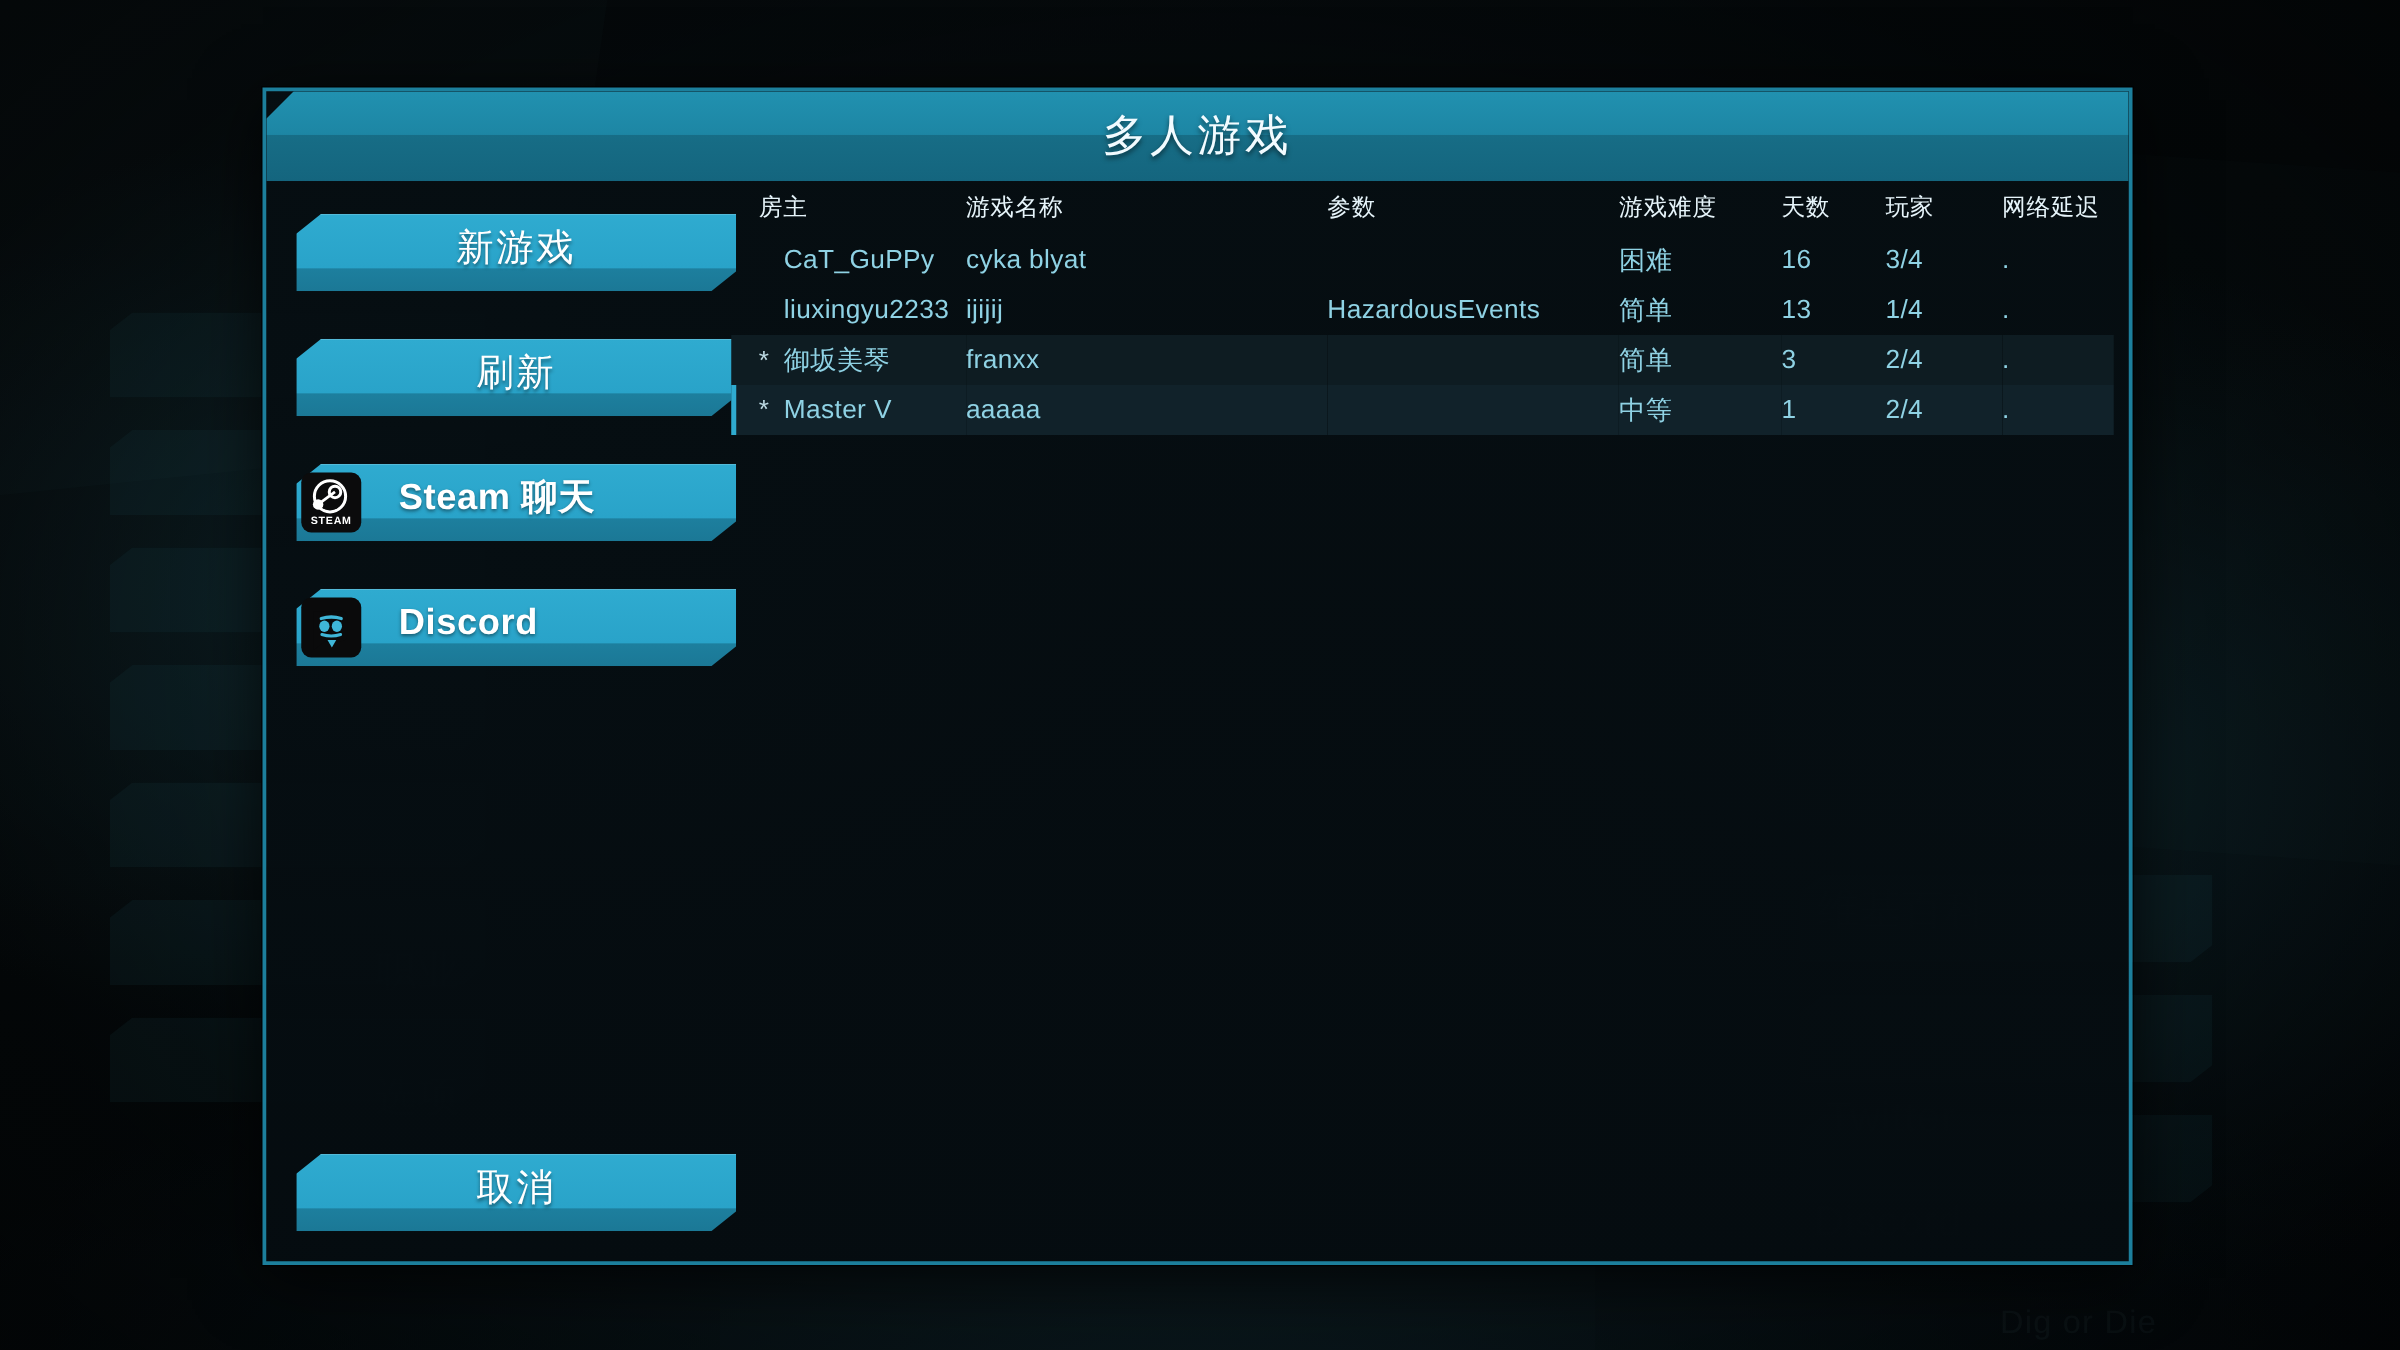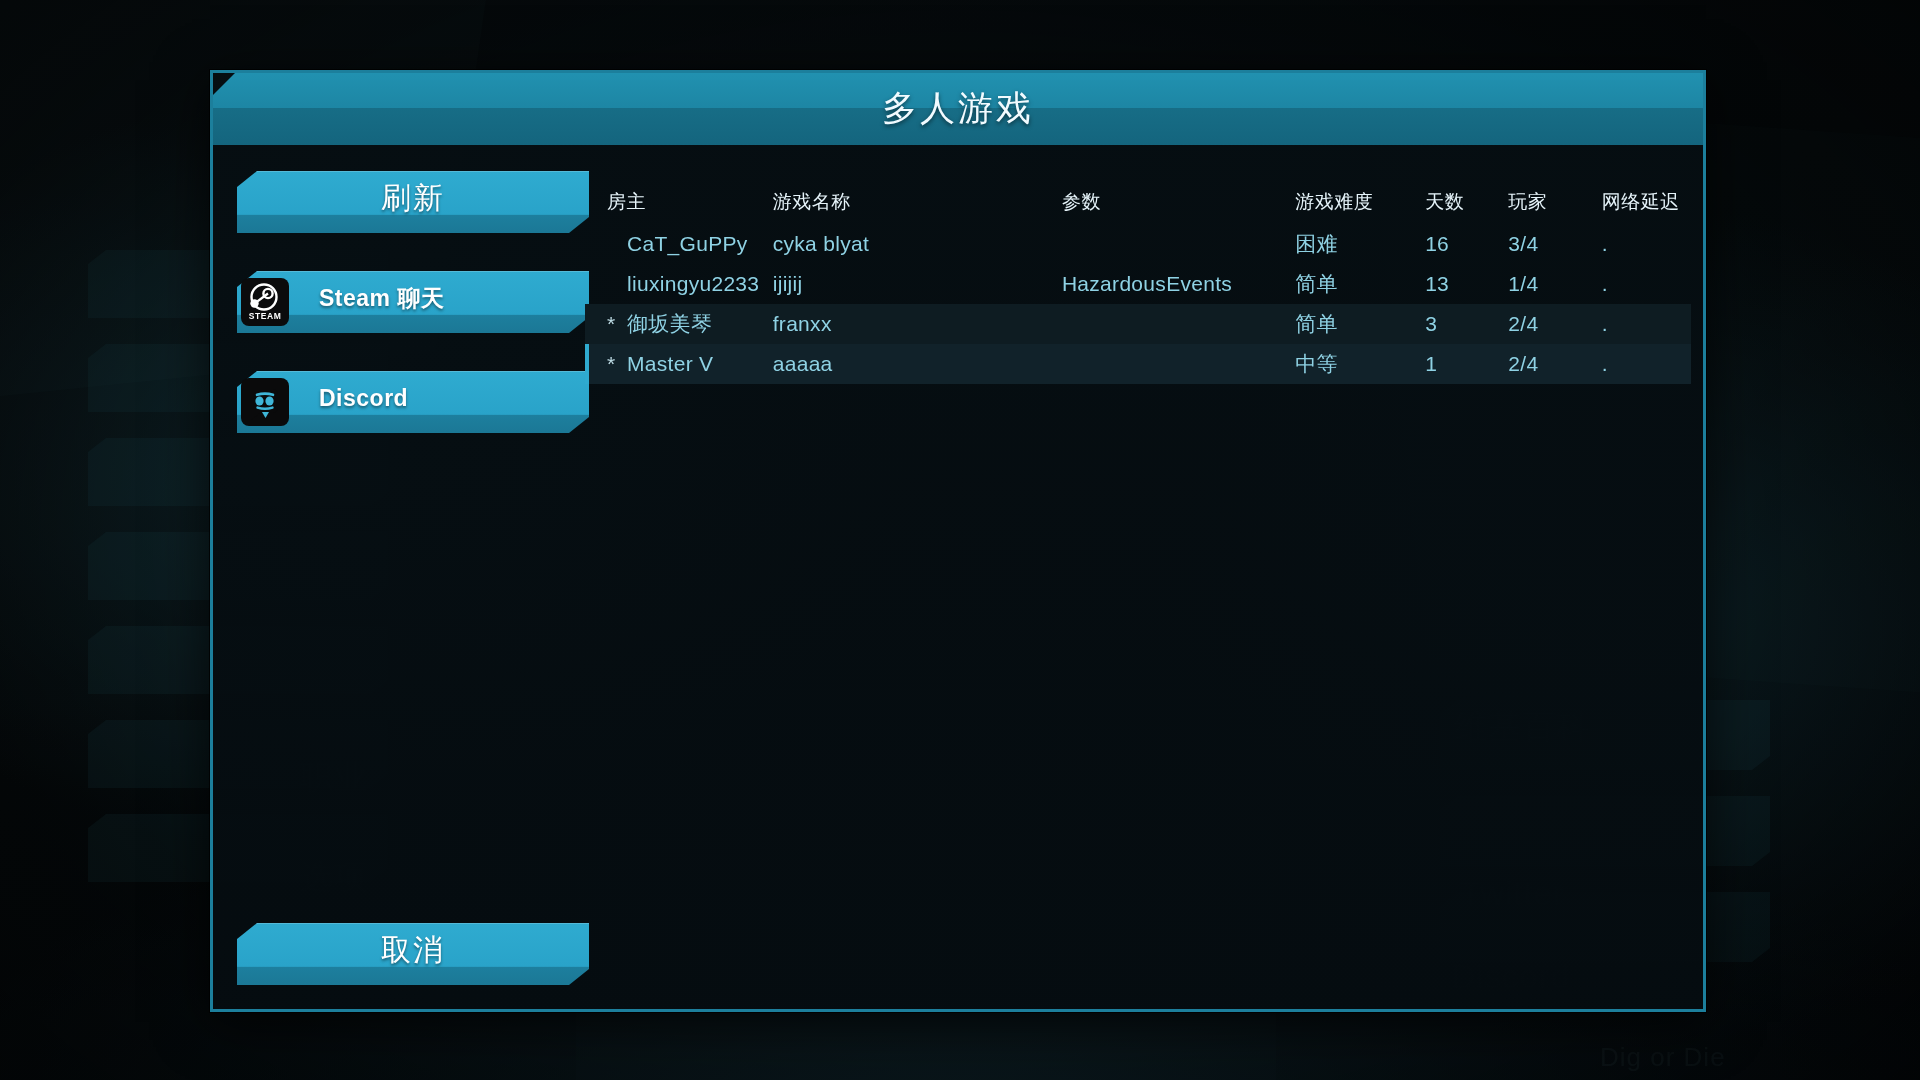--- a/index.html
+++ b/index.html
@@ -88,34 +88,34 @@
     text-shadow:0 2px 3px rgba(0,0,0,.45);
     transform:translateY(-4px);
   }
   .btn.disabled .face {
     background:linear-gradient(180deg,#1d5f74 0%,#1b5a6e 70%,#14475a 71%,#134356 100%);
   }
   .btn.disabled .txt { color:#7d94a0; text-shadow:none; }
 
   .btn.social .txt {
     justify-content:flex-start; padding-left:82px;
-    font-size:23px; font-weight:bold; letter-spacing:0.5px;
+    font-size:29px; font-weight:bold; letter-spacing:0.5px;
   }
   .btn .badge {
     position:absolute; left:4px; top:7px; width:48px; height:48px;
     background:#0b0b0c; border-radius:8px;
     display:flex; align-items:center; justify-content:center;
     z-index:3;
   }
   .btn .badge.discord { background:#0a0a0b; }
 
   .btn.cancel { position:absolute; left:24px; bottom:34px; margin:0; }
 
   
-  #table-wrap { flex:1; position:relative; padding:4px 12px 0 0;margin-top:36px; }
+  #table-wrap { flex:1; position:relative; padding:4px 12px 0 0; }
   table#server-table { width:100%; border-collapse:collapse; table-layout:fixed; }
   #server-table th {
     text-align:left; font-weight:normal; color:#e6f4fa;
     font-size:19px; padding:4px 0 9px 0; letter-spacing:.5px;
   }
   #server-table td {
     color:#8fd2e4; font-size:21px; padding:6px 0; letter-spacing:.3px;
     white-space:nowrap; overflow:hidden; text-overflow:ellipsis;
   }
   #server-table tbody tr { cursor:pointer; }
@@ -168,20 +168,24 @@
 <div id="panel">
 
   <div id="titlebar">
     <div id="title">多人游戏</div>
   </div>
 
   <div id="panel-body">
 
     <div id="sidebar">
 
+      <div class="btn">
+        <div class="face"></div>
+        <div class="txt">新游戏</div>
+      </div>
 
 
 
       <div class="btn">
         <div class="face"></div>
         <div class="txt">刷新</div>
       </div>
 
       <div class="btn social">
         <div class="face"></div>

